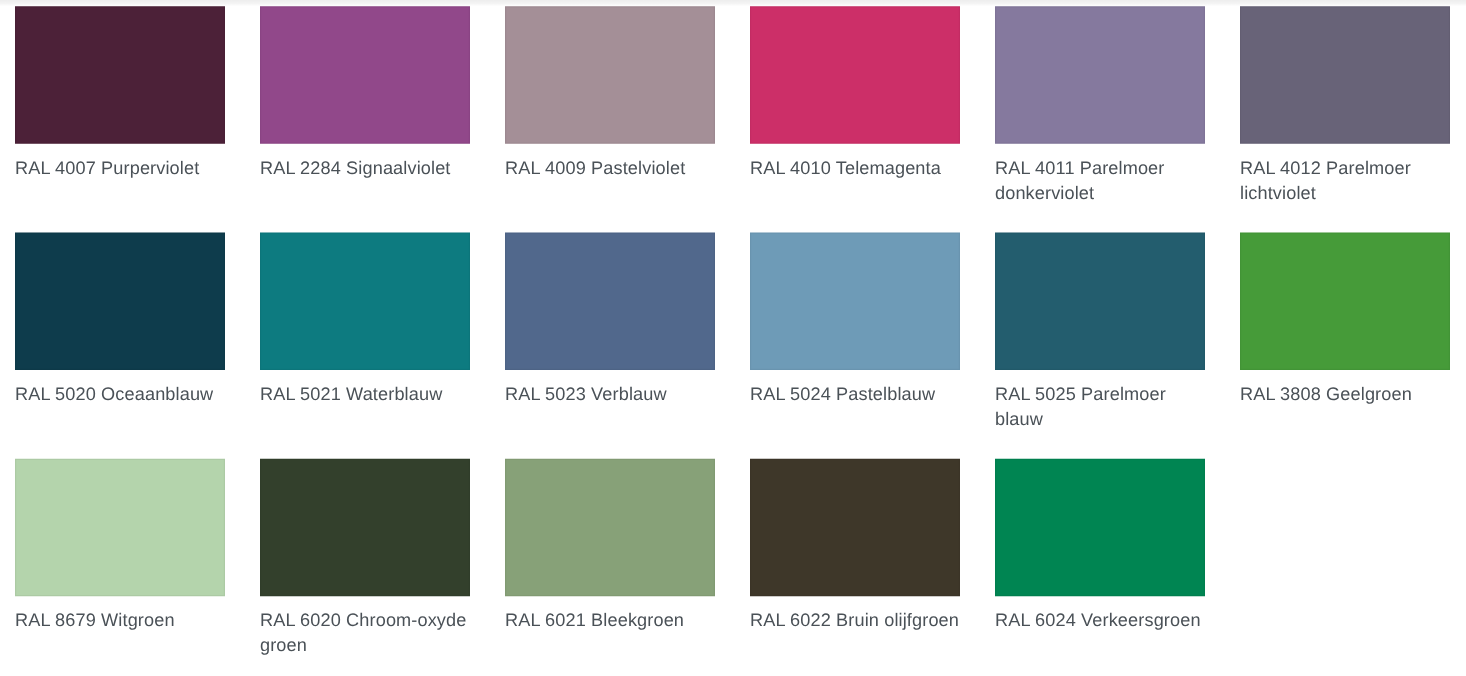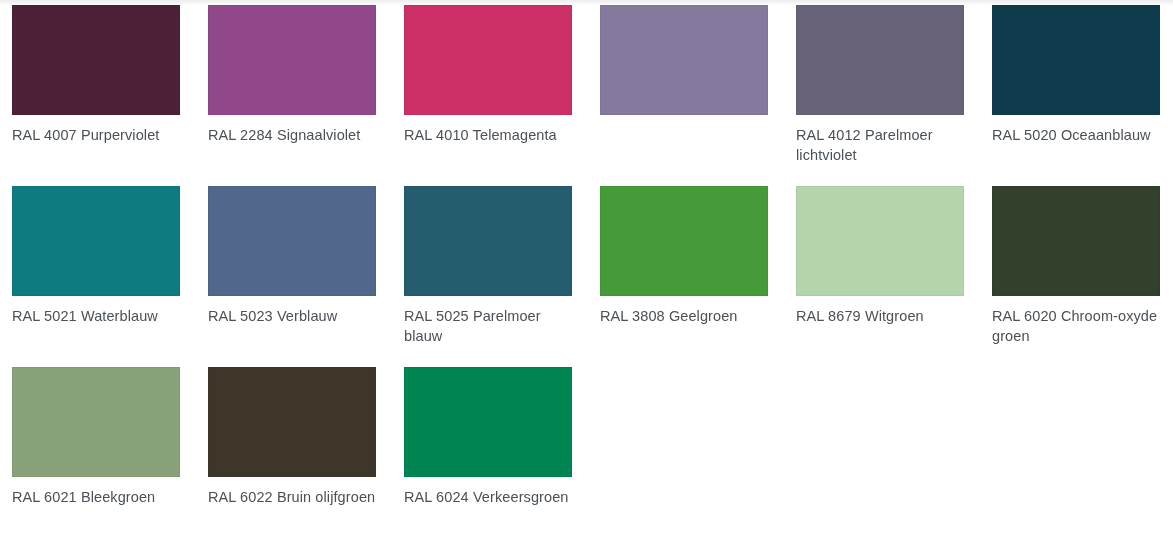--- a/index.html
+++ b/index.html
@@ -77,41 +77,50 @@
   <div class="swatch-grid" id="swatch-grid">
       <div class="swatch-card">
         <span class="swatch-chip" style="background-color: rgb(76, 33, 56);"></span>
         <span class="swatch-label">RAL 4007 Purperviolet</span>
       </div>
       <div class="swatch-card">
         <span class="swatch-chip" style="background-color: rgb(145, 72, 138);"></span>
         <span class="swatch-label">RAL 2284 Signaalviolet</span>
       </div>
       <div class="swatch-card">
+        <span class="swatch-chip" style="background-color: rgb(164, 143, 151);"></span>
+        <span class="swatch-label">RAL 4009 Pastelviolet</span>
+      </div>
+      <div class="swatch-card">
         <span class="swatch-chip" style="background-color: rgb(204, 47, 104);"></span>
         <span class="swatch-label">RAL 4010 Telemagenta</span>
       </div>
       <div class="swatch-card">
         <span class="swatch-chip" style="background-color: rgb(133, 121, 158);"></span>
+        <span class="swatch-label">RAL 4011 Parelmoer donkerviolet</span>
       </div>
       <div class="swatch-card">
         <span class="swatch-chip" style="background-color: rgb(104, 99, 120);"></span>
         <span class="swatch-label">RAL 4012 Parelmoer lichtviolet</span>
       </div>
       <div class="swatch-card">
         <span class="swatch-chip" style="background-color: rgb(14, 60, 76);"></span>
         <span class="swatch-label">RAL 5020 Oceaanblauw</span>
       </div>
       <div class="swatch-card">
         <span class="swatch-chip" style="background-color: rgb(13, 123, 128);"></span>
         <span class="swatch-label">RAL 5021 Waterblauw</span>
       </div>
       <div class="swatch-card">
         <span class="swatch-chip" style="background-color: rgb(81, 104, 140);"></span>
         <span class="swatch-label">RAL 5023 Verblauw</span>
+      </div>
+      <div class="swatch-card">
+        <span class="swatch-chip" style="background-color: rgb(110, 155, 183);"></span>
+        <span class="swatch-label">RAL 5024 Pastelblauw</span>
       </div>
       <div class="swatch-card">
         <span class="swatch-chip" style="background-color: rgb(35, 93, 110);"></span>
         <span class="swatch-label">RAL 5025 Parelmoer blauw</span>
       </div>
       <div class="swatch-card">
         <span class="swatch-chip" style="background-color: rgb(70, 155, 57);"></span>
         <span class="swatch-label">RAL 3808 Geelgroen</span>
       </div>
       <div class="swatch-card">

